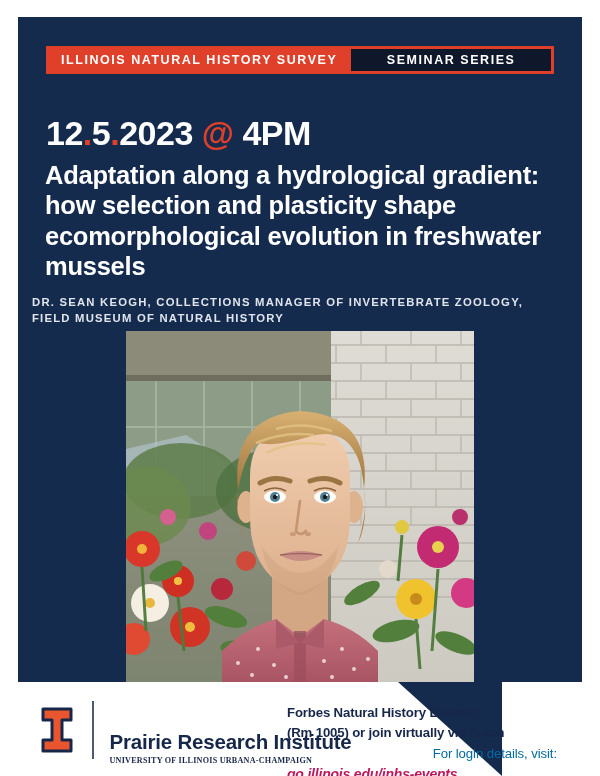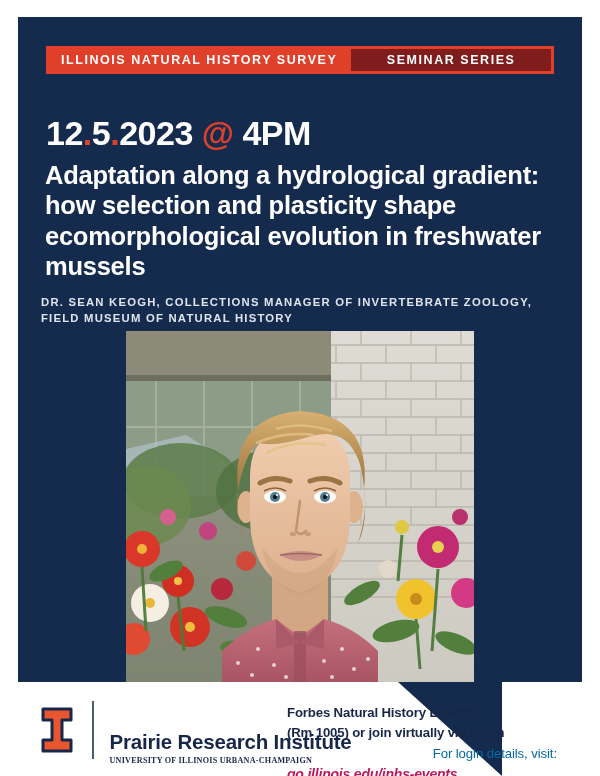--- a/index.html
+++ b/index.html
@@ -42,21 +42,21 @@
   .banner-left-text {
     color:#ffffff;
     font-size:12.5px;
     font-weight:bold;
     letter-spacing:1.55px;
     white-space:nowrap;
     line-height:1;
   }
   .banner-right {
     flex:1 1 auto;
-    background:#7f1d1d;
+    background:#0f172a;
     margin:3px 3px 3px 0;
     display:flex; align-items:center; justify-content:center;
   }
   .banner-right-text {
     color:#ffffff;
     font-size:12.5px;
     font-weight:bold;
     letter-spacing:1.55px;
     white-space:nowrap;
     line-height:1;
@@ -85,21 +85,21 @@
     color:#ffffff;
     font-size:25.5px;
     font-weight:bold;
     line-height:1.19;
     letter-spacing:-0.25px;
   }
 
   
   .speaker {
     position:absolute;
-    left:41px; top:294px;
+    left:32px; top:294px;
     width:520px;
     color:#dfe4ec;
     font-size:11.3px;
     font-weight:bold;
     letter-spacing:1.22px;
     line-height:1.42;
     text-transform:uppercase;
   }
 
   

